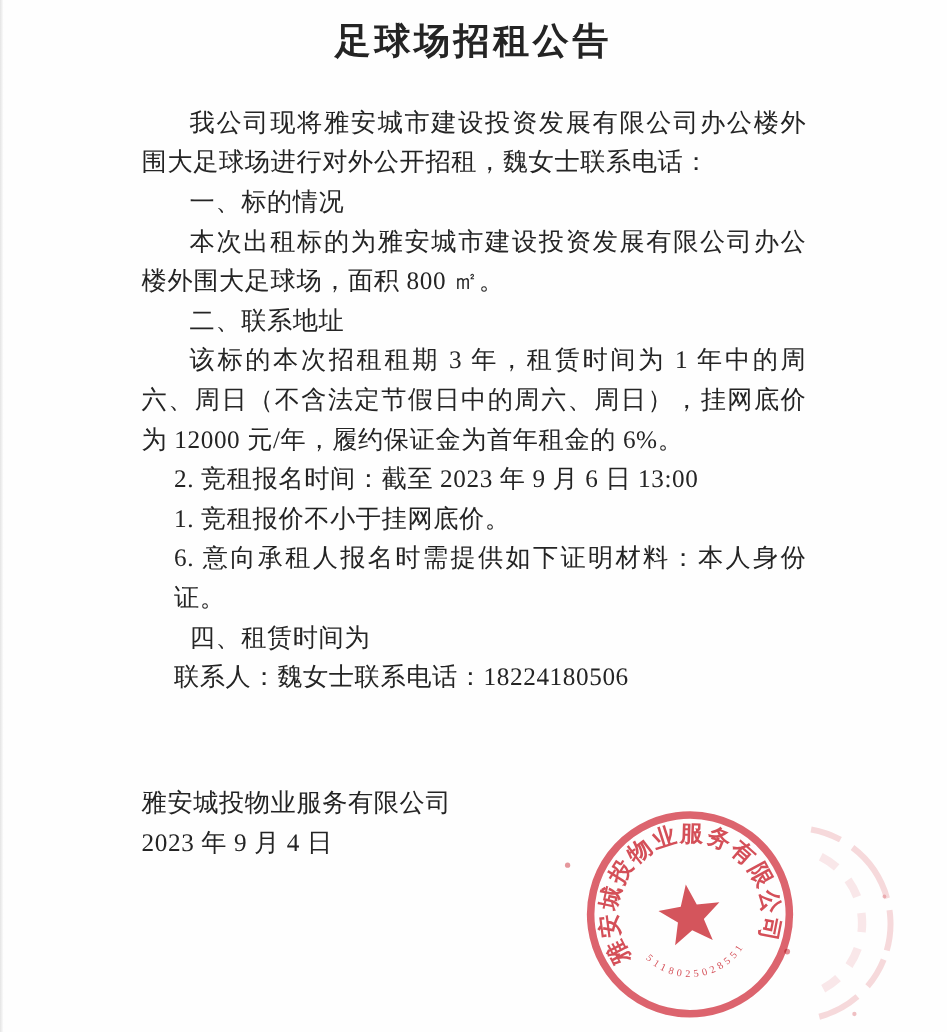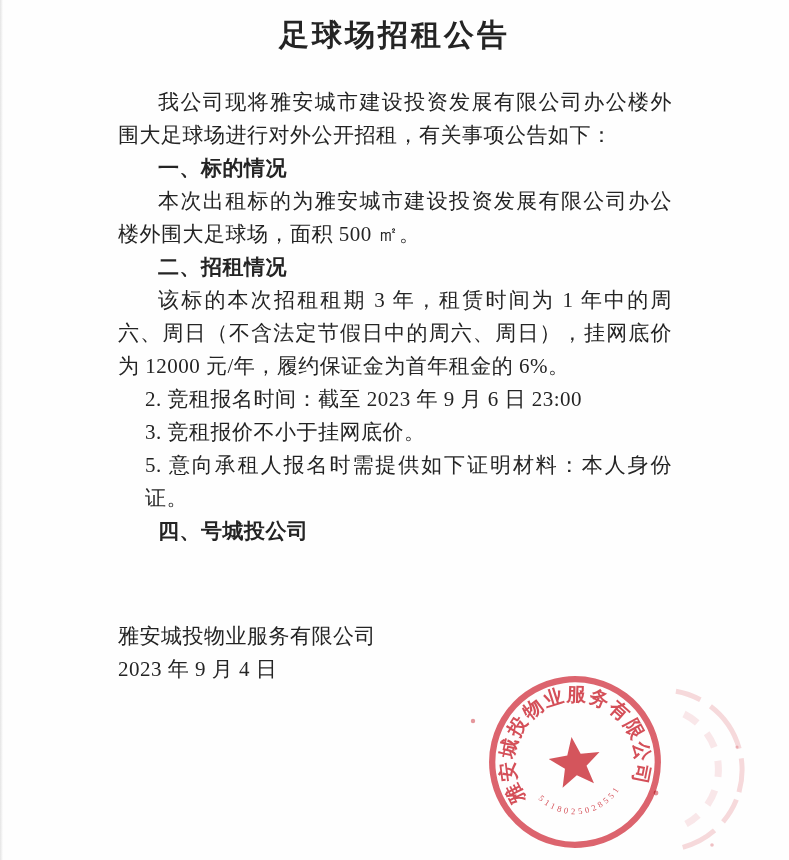--- a/index.html
+++ b/index.html
@@ -27,21 +27,21 @@
   }
   .content { margin: 28px 117px 0 118px; }
   .content p {
     margin: 0;
     font-size: 21px;
     line-height: 33px;
     text-align: justify;
     letter-spacing: 0.5px;
   }
   .indent { text-indent: 40px; }
-  .head   { padding-left: 40px; text-align: left; font-weight: bold; }
+  .head   { padding-left: 40px; text-align: left; }
   .item   { padding-left: 27px; }
   .sig { margin-top: 72px; }
   .sig p { margin: 0; font-size: 21px; line-height: 33px; letter-spacing: 0.5px; }
   .sig-company { text-align: right; padding-right: 29px; }
   .sig-date    { text-align: right; padding-right: 79px; }
   .seal {
     position: absolute;
     left: 485px; top: 672px;
     width: 180px; height: 180px;
     transform: rotate(-8deg);
@@ -59,29 +59,30 @@
 </style>
 </head>
 <body>
 
 <div class="page">
   <div class="scan-edge"></div>
 
   <div class="page-title">足球场招租公告</div>
 
   <div class="content">
-    <p class="indent">我公司现将雅安城市建设投资发展有限公司办公楼外围大足球场进行对外公开招租，有关事项公告如下：</p>
+    <p class="indent">我公司现将雅安城市建设投资发展有限公司办公楼外围大足球场进行对外公开招租，魏女士联系电话：</p>
     <p class="head">一、标的情况</p>
-    <p class="indent">本次出租标的为雅安城市建设投资发展有限公司办公楼外围大足球场，面积 500 ㎡。</p>
-    <p class="head">二、招租情况</p>
+    <p class="indent">本次出租标的为雅安城市建设投资发展有限公司办公楼外围大足球场，面积 800 ㎡。</p>
+    <p class="head">二、联系地址</p>
     <p class="indent">该标的本次招租租期 3 年，租赁时间为 1 年中的周六、周日（不含法定节假日中的周六、周日），挂网底价为 12000 元/年，履约保证金为首年租金的 6%。</p>
-    <p class="item">2. 竞租报名时间：截至 2023 年 9 月 6 日 23:00</p>
-    <p class="item">3. 竞租报价不小于挂网底价。</p>
-    <p class="item">5. 意向承租人报名时需提供如下证明材料：本人身份证。</p>
-    <p class="head">四、号城投公司</p>
+    <p class="item">2. 竞租报名时间：截至 2023 年 9 月 6 日 13:00</p>
+    <p class="item">1. 竞租报价不小于挂网底价。</p>
+    <p class="item">6. 意向承租人报名时需提供如下证明材料：本人身份证。</p>
+    <p class="head">四、租赁时间为</p>
+    <p class="item">联系人：魏女士联系电话：18224180506</p>
 
     <div class="sig">
       <p class="sig-company">雅安城投物业服务有限公司</p>
       <p class="sig-date">2023 年 9 月 4 日</p>
     </div>
   </div>
 
   <svg class="artifacts" viewBox="0 0 789 860" xmlns="http://www.w3.org/2000/svg">
     <path d="M 675.9 691.2 A 80 80 0 0 1 682.7 847.3" fill="none" stroke="rgba(214,69,80,0.20)" stroke-width="5" stroke-dasharray="26 12 52 10 34 8"></path>
     <path d="M 684 714 A 62 62 0 0 1 686 824" fill="none" stroke="rgba(214,69,80,0.12)" stroke-width="7" stroke-dasharray="16 14"></path>

